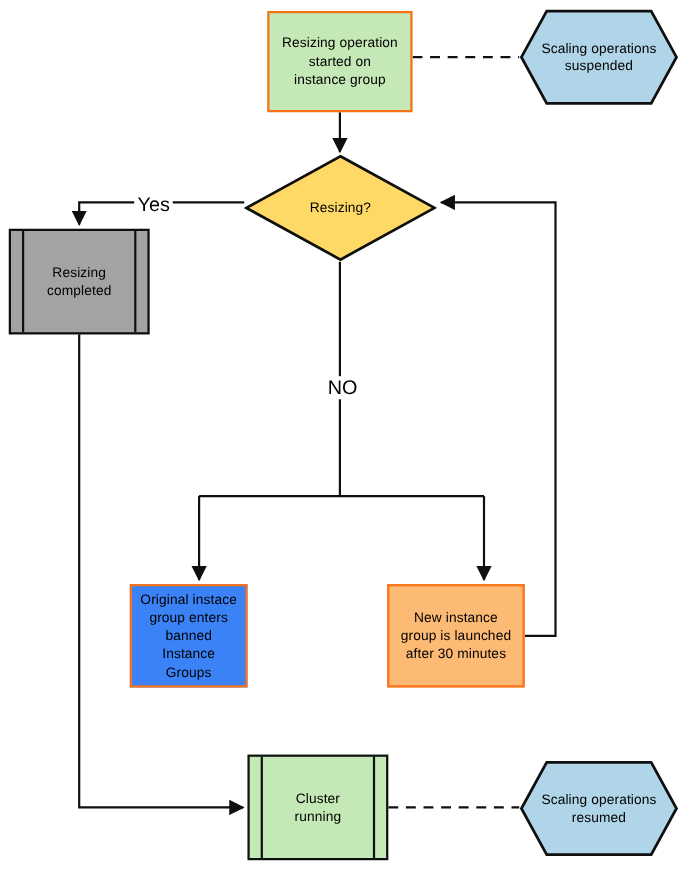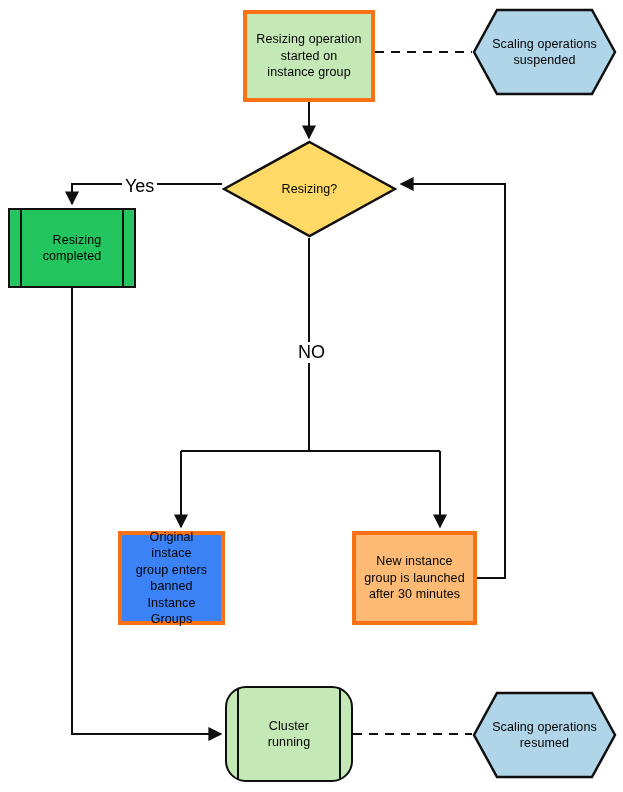--- a/index.html
+++ b/index.html
@@ -37,21 +37,21 @@
     letter-spacing: 0.1px;
   }
   .node .label {
     position: relative;
     z-index: 3;
     padding: 0 6px;
     white-space: pre-line;
   }
   
   .rect {
-    border: 4px solid #f97316;
+    border: 2px solid #f97316;
   }
   
   .predef {
     border: 2px solid #0f0f0f;
   }
   .predef .rule {
     position: absolute;
     top: 0;
     bottom: 0;
     width: 2px;
@@ -153,41 +153,41 @@
 suspended</span>
   </div>
 
   <div class="node diamond" style="left:222px; top:140px; width:175px; height:98px;">
     <svg class="dshape" viewBox="0 0 175 98" preserveAspectRatio="none">
       <polygon points="87.5,2 173,49 87.5,96 2,49" fill="#ffd966" stroke="#0f0f0f" stroke-width="2.5" vector-effect="non-scaling-stroke"></polygon>
     </svg>
     <span class="label">Resizing?</span>
   </div>
 
-  <div class="node predef" style="left:8px; top:208px; width:128px; height:80px; background:#22c55e;text-align:right;">
+  <div class="node predef" style="left:8px; top:208px; width:128px; height:96px; background:#a3a3a3;">
     <span class="rule left"></span>
     <span class="rule right"></span>
     <span class="label">Resizing
 completed</span>
   </div>
 
   <div class="node rect" style="left:118px; top:531px; width:107px; height:94px; background:#3b82f6;">
     <span class="label">Original instace
 group enters
 banned Instance
 Groups</span>
   </div>
 
   <div class="node rect" style="left:352px; top:531px; width:125px; height:94px; background:#fdba74;">
     <span class="label">New instance
 group is launched
 after 30 minutes</span>
   </div>
 
-  <div class="node predef" style="left:225px; top:686px; width:128px; height:96px; background:#c5e8b7;border-radius:21px;">
+  <div class="node predef" style="left:225px; top:686px; width:128px; height:96px; background:#c5e8b7;">
     <span class="rule left"></span>
     <span class="rule right"></span>
     <span class="label">Cluster
 running</span>
   </div>
 
   <div class="node hex" style="left:472px; top:691px; width:145px; height:88px;">
     <svg class="hshape" viewBox="0 0 145 88" preserveAspectRatio="none">
       <polygon points="25,2 120,2 143,44 120,86 25,86 2,44" fill="#b1d5e8" stroke="#0f0f0f" stroke-width="2.5" vector-effect="non-scaling-stroke"></polygon>
     </svg>

